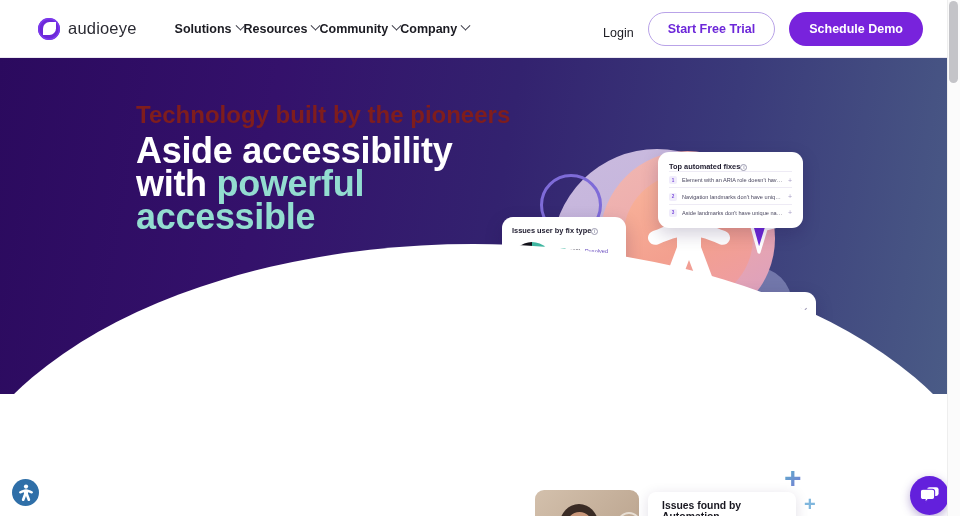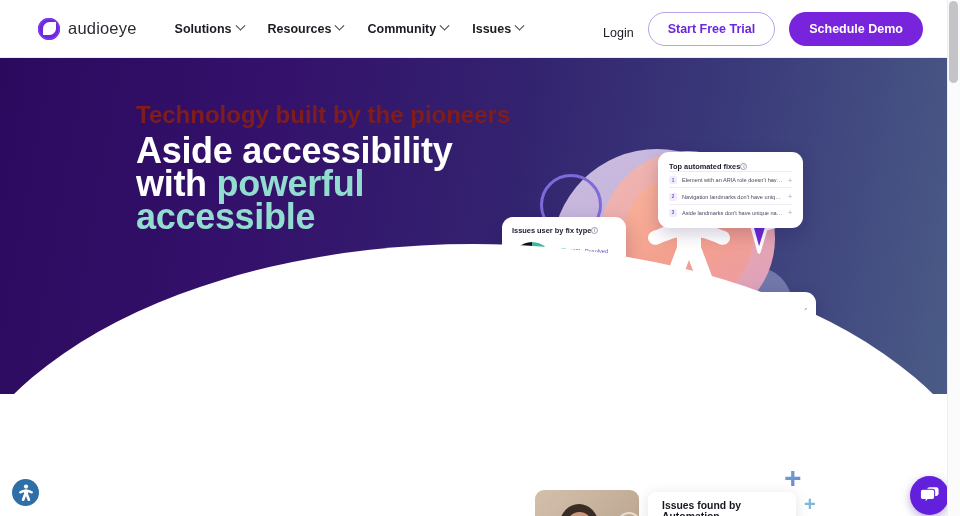--- a/index.html
+++ b/index.html
@@ -30,21 +30,21 @@
     background: #ffffff;
     border-radius: 50% 0 50% 0;
     transform: rotate(0deg);
   }
   .logo-mark::before {
     content:""; position:absolute; width: 22px; height: 22px; border-radius:50%;
     box-shadow: inset 0 0 0 1.5px #7c3aed;
   }
   .logo-text { font-size: 16.5px; color: #2b2b33; letter-spacing: .2px; }
 
-  .nav { display: flex; align-items: center; gap: 24px; margin-left: 38px; }
+  .nav { display: flex; align-items: center; margin-left: 38px; }
   .nav-item {
     display: flex; align-items: center; gap: 5px;
     font-size: 12.5px; font-weight: bold; color: #1b1b22;
     cursor: pointer; white-space: nowrap;
   }
   .chev {
     width: 7px; height: 7px; border-right: 1.4px solid #3a3a46; border-bottom: 1.4px solid #3a3a46;
     transform: rotate(45deg) translate(-2px,-2px);
     display:inline-block;
   }
@@ -132,21 +132,21 @@
 
   
   .cursor-arrow { position: absolute; left: 258px; top: 105px; width: 52px; height: 70px; }
 
   
   .card {
     position: absolute; background: #ffffff; border-radius: 11px;
     box-shadow: 0 6px 18px rgba(30,10,70,.20);
   }
   .card-fixes { left: 178px; top: 63px; width: 145px; padding: 10px 11px 8px 11px; }
-  .card-title { font-size: 7.4px; font-weight: bold; color: #1e1b2e; display:flex; align-items:center; gap:0; }
+  .card-title { font-size: 7.4px; font-weight: bold; color: #1e1b2e; display:flex; align-items:flex-end; gap:0; }
   .info-dot {
     width: 7px; height: 7px; border-radius: 50%; border: .8px solid #9b9ab0;
     display:inline-flex; align-items:center; justify-content:center;
     font-size: 5px; color:#9b9ab0; font-weight:bold; line-height:1;
   }
   .fix-row {
     display: flex; align-items: center; gap: 5px;
     border-top: .7px solid #eeebf5; padding: 4.2px 0 3.2px 0;
     font-size: 5.6px; color: #4b4860;
   }
@@ -276,21 +276,21 @@
       </div>
       <div class="nav-item">
         <span>Resources</span>
         <i class="chev"></i>
       </div>
       <div class="nav-item">
         <span>Community</span>
         <i class="chev"></i>
       </div>
       <div class="nav-item">
-        <span>Issues</span>
+        <span>Company</span>
         <i class="chev"></i>
       </div>
     </nav>
 
     <div class="header-right">
       <a class="login-link">Login</a>
       <button class="btn-outline">Start Free Trial</button>
       <button class="btn-solid">Schedule Demo</button>
     </div>
   </div>

